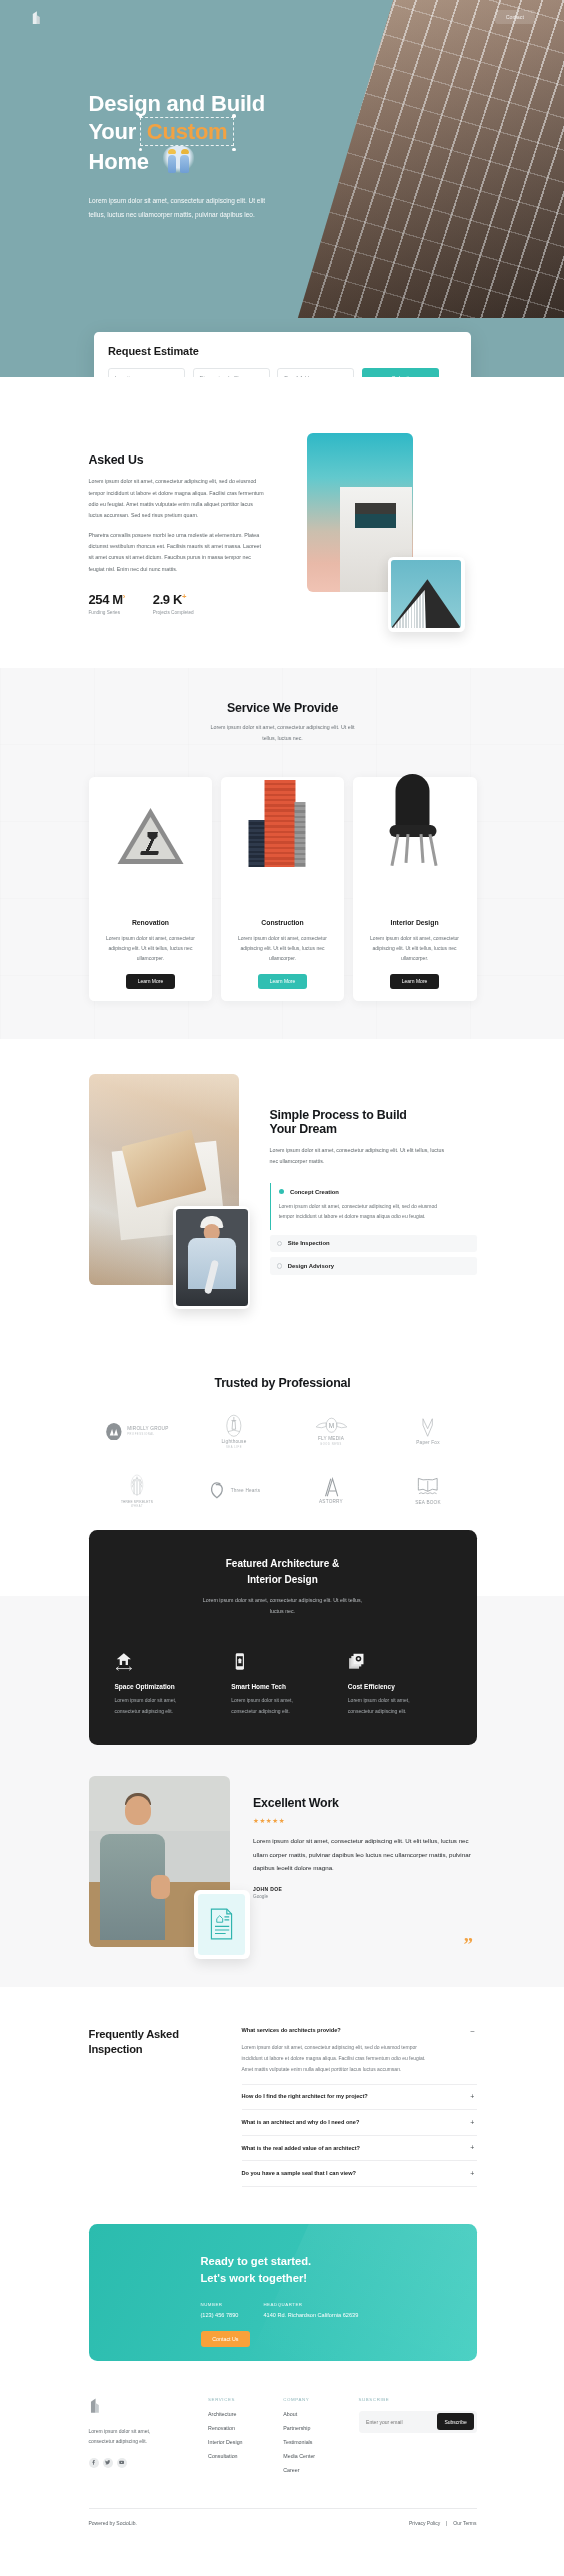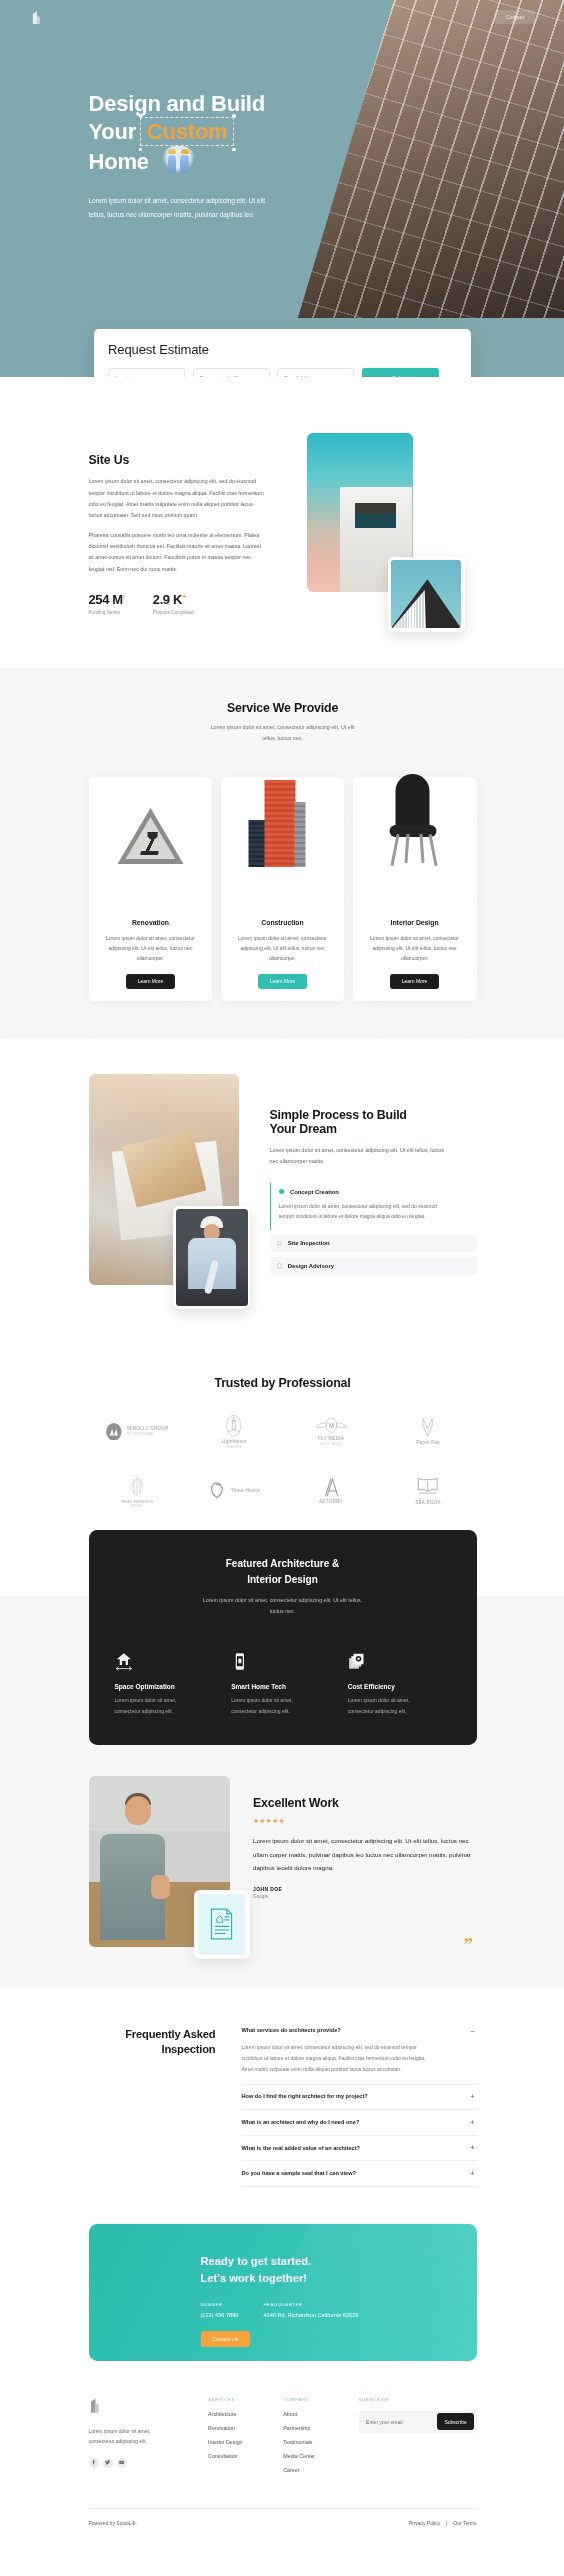--- a/index.html
+++ b/index.html
@@ -98,21 +98,21 @@
   }
 
   
   .estimate-card {
     position: absolute; z-index: 6;
     left: 94px; bottom: -26px;
     width: 377px; background: #fff;
     border-radius: 4.7px; padding: 13px 14px 15.3px;
     box-shadow: 0 5.9px 20px rgba(20,40,50,.13);
   }
-  .estimate-title { font-size: 13px; font-weight: 400; letter-spacing: -0.1px; }
+  .estimate-title { font-size: 11px; font-weight: 700; letter-spacing: -0.1px; }
   .estimate-row { display: flex; gap: 7.7px; margin-top: 10.6px; }
   .fld {
     height: 20px; border: 0.6px solid #e3e6e8; border-radius: 2.9px;
     display: flex; align-items: center; padding: 0 5.9px;
     font-size: 5.6px; color: #8b9296; background: #fff;
     position: relative;
   }
   .fld.sel { width: 77px; }
   .fld.eml { width: 77px; }
   .caret { margin-left: auto; font-size: 4.1px; color: #b9c0c4; }
@@ -391,21 +391,21 @@
   .testi-text { font-size: 6.2px; line-height: 2.15; color: #23272a; margin-top: 9.4px; }
   .testi-name { font-size: 5px; font-weight: 700; letter-spacing: 0.4px; margin-top: 11.8px; }
   .testi-src { font-size: 4.7px; color: #7d8489; margin-top: 1.8px; }
   .quote-mark {
     position: absolute; right: 3.5px; bottom: 2.4px; color: #F2A243;
     font-size: 19px; font-weight: 700; line-height: .6; font-family: "Liberation Serif", serif;
   }
 
   
   .faq { padding: 40px 0 31px; display: flex; width: 388px; margin: 0 auto; gap: 26px; }
-  .faq-left { width: 127px; text-align: right; }
+  .faq-left { width: 127px; }
   .faq-left h2 { font-size: 11.2px; line-height: 1.35; letter-spacing: -0.2px; }
   .faq-right { flex: 1; }
   .faq-row { border-bottom: 0.6px solid #ededef; padding: 8.2px 0 9.4px; }
   .faq-row:first-child { padding-top: 0; }
   .faq-q { display: flex; align-items: center; justify-content: space-between; }
   .faq-q span.t { font-size: 5.6px; font-weight: 700; }
   .faq-sign { font-size: 7px; color: #4a5054; width: 8.2px; text-align: center; cursor: pointer; }
   .faq-a { font-size: 5px; line-height: 2.15; color: #71777c; margin-top: 8.2px; max-width: 194px; }
 
   
@@ -510,21 +510,21 @@
         <div class="fld eml">
           <span>Email Address</span>
         </div>
         <button class="btn-submit">Submit</button>
       </div>
     </div>
   </section>
 
   <section class="about">
     <div class="about-left">
-      <h2 class="h2">Site Us</h2>
+      <h2 class="h2">Asked Us</h2>
       <p>Lorem ipsum dolor sit amet, consectetur adipiscing elit, sed do eiusmod tempor incididunt ut labore et dolore magna aliqua. Facilisi cras fermentum odio eu feugiat. Amet mattis vulputate enim nulla aliquet porttitor lacus luctus accumsan. Sed sed risus pretium quam.</p>
       <p>Pharetra convallis posuere morbi leo urna molestie at elementum. Platea dictumst vestibulum rhoncus est. Facilisis mauris sit amet massa. Laoreet sit amet cursus sit amet dictum. Faucibus purus in massa tempor nec feugiat nisl. Enim nec dui nunc mattis.</p>
       <div class="stats">
         <div>
           <div class="stat-num"><span>254 M</span><sup>›</sup></div>
           <div class="stat-lbl">Funding Series</div>
         </div>
         <div>
           <div class="stat-num"><span>2.9 K</span><sup>+</sup></div>
           <div class="stat-lbl">Projects Completed</div>

